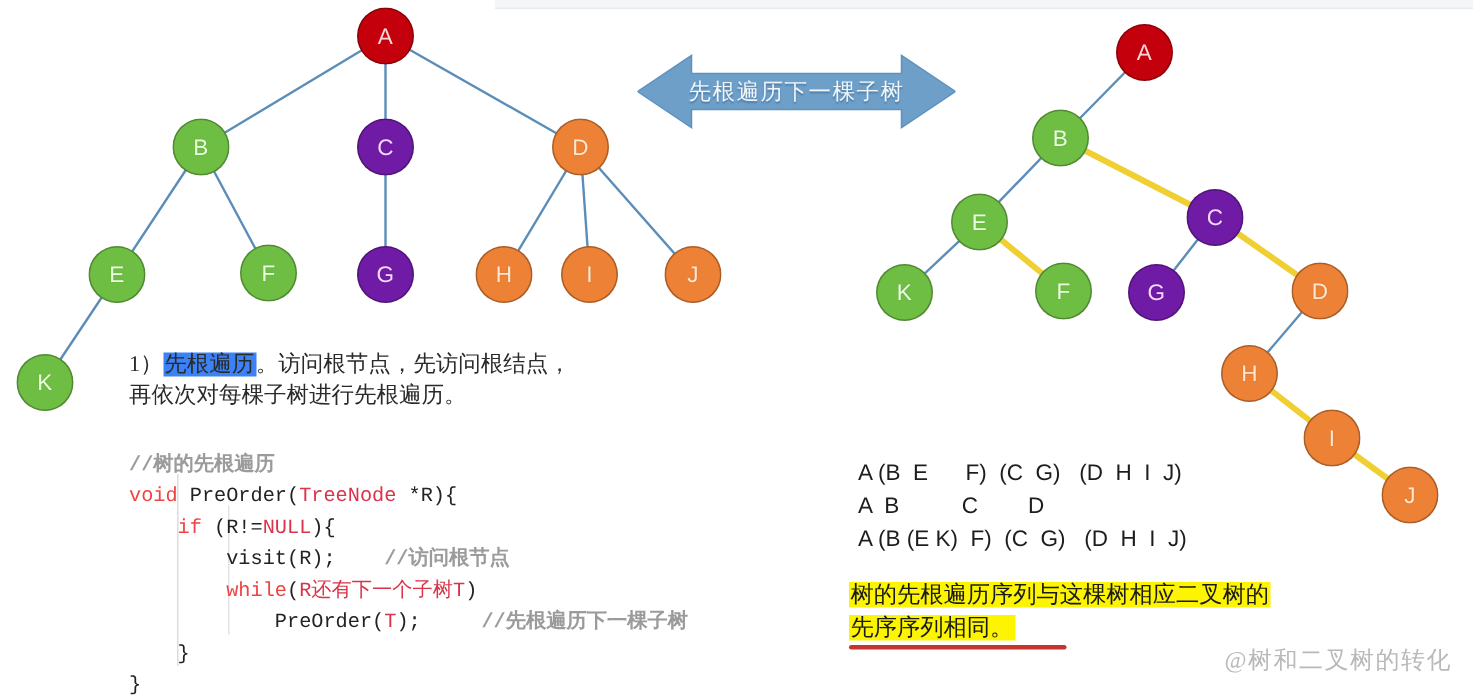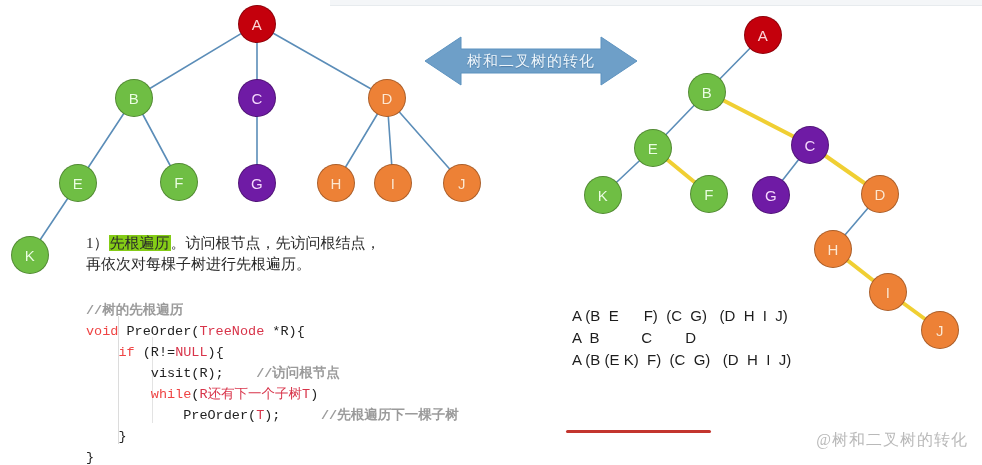--- a/index.html
+++ b/index.html
@@ -48,21 +48,21 @@
     text-shadow:0 1px 1px rgba(40,80,120,.45);
   }
 
   
   #prose{
     position:absolute;left:86px;top:233px;width:360px;
     font-family:"Liberation Serif","DejaVu Serif",serif;
     font-size:15px;line-height:1.42;color:#2a2a2a;
     z-index:5;
   }
-  #prose .hl{background:#84cc16;padding:0 1px;}
+  #prose .hl{background:#3b82f6;padding:0 1px;}
 
   
   #code{
     position:absolute;left:86px;top:300px;width:470px;
     font-family:"Liberation Mono","DejaVu Sans Mono",monospace;
     font-size:13.5px;line-height:1.56;color:#222;
     white-space:pre;
     z-index:5;
   }
   #code .ln{display:block;height:21px;}
@@ -214,31 +214,35 @@
       </div>
       <div class="node n-orange" style="left: 921px; top: 311px; width: 38px; height: 38px;">
         <span>J</span>
       </div>
     </div>
 
   <div id="arrow-banner">
     <svg width="212" height="56" viewBox="0 0 212 56" xmlns="http://www.w3.org/2000/svg">
       <polygon points="0,28 36,4 36,16 176,16 176,4 212,28 176,52 176,40 36,40 36,52" fill="#6e9fc8" stroke="#5d92bf" stroke-width="1"></polygon>
     </svg>
-    <div id="arrow-label">树和二叉树的转化</div>
+    <div id="arrow-label">先根遍历下一棵子树</div>
   </div>
 
   <div id="prose">
     <div><span>1）</span><span class="hl">先根遍历</span><span>。访问根节点，先访问根结点，</span></div>
     <div>再依次对每棵子树进行先根遍历。</div>
   </div>
 
   <div id="indent-guide"></div>
   <div id="indent-guide2"></div>
   <div id="code"><span class="ln"><span class="cmt">//树的先根遍历</span></span><span class="ln"><span class="kw">void</span><span> PreOrder(</span><span class="typ">TreeNode</span><span> *R){</span></span><span class="ln">    <span class="kw">if</span><span> (R!=</span><span class="typ">NULL</span><span>){</span></span><span class="ln">        <span>visit(R);</span><span class="cmt">    //访问根节点</span></span><span class="ln">        <span class="kw">while</span><span>(</span><span class="red">R还有下一个子树T</span><span>)</span></span><span class="ln">            <span>PreOrder(</span><span class="red">T</span><span>);</span><span class="cmt">     //先根遍历下一棵子树</span></span><span class="ln">    <span>}</span></span><span class="ln"><span>}</span></span></div>
 
   <div id="seq"><span class="srow">A (B  E      F)  (C  G)   (D  H  I  J)</span><span class="srow">A  B          C        D</span><span class="srow">A (B (E K)  F)  (C  G)   (D  H  I  J)</span></div>
 
+  <div id="conclusion">
+    <div><span class="cl">树的先根遍历序列与这棵树相应二叉树的</span></div>
+    <div><span class="cl">先序序列相同。</span></div>
+  </div>
   <div id="underline"></div>
 
   <div id="watermark">@树和二叉树的转化</div>
 
 </div>
 
 </body></html>

